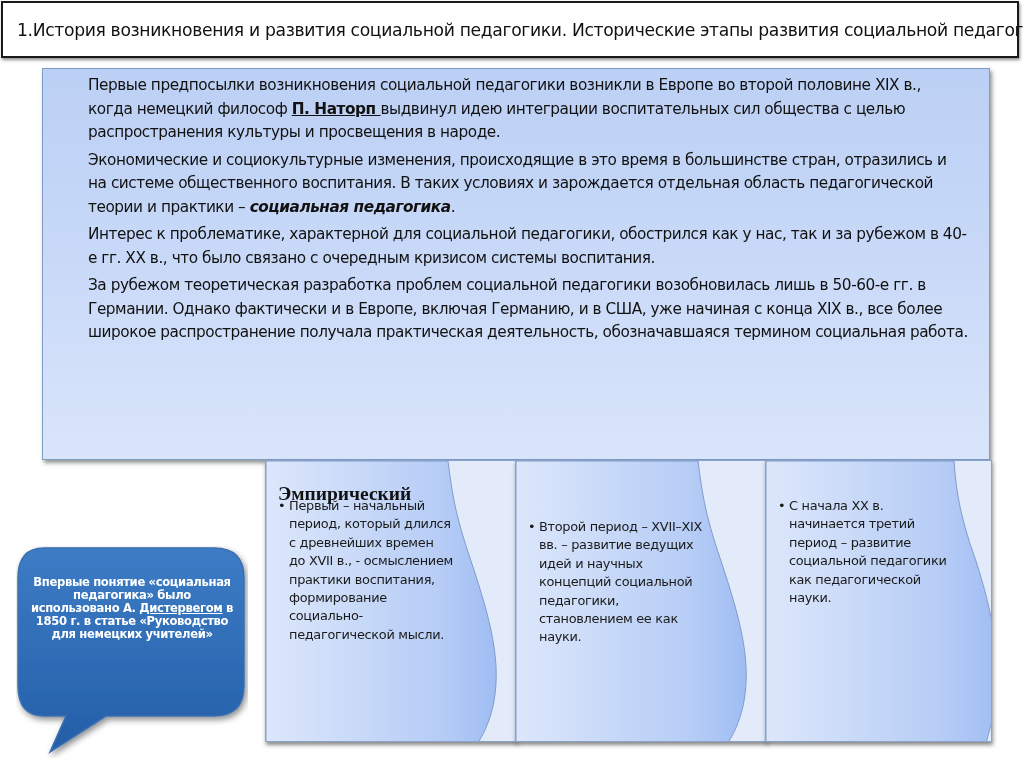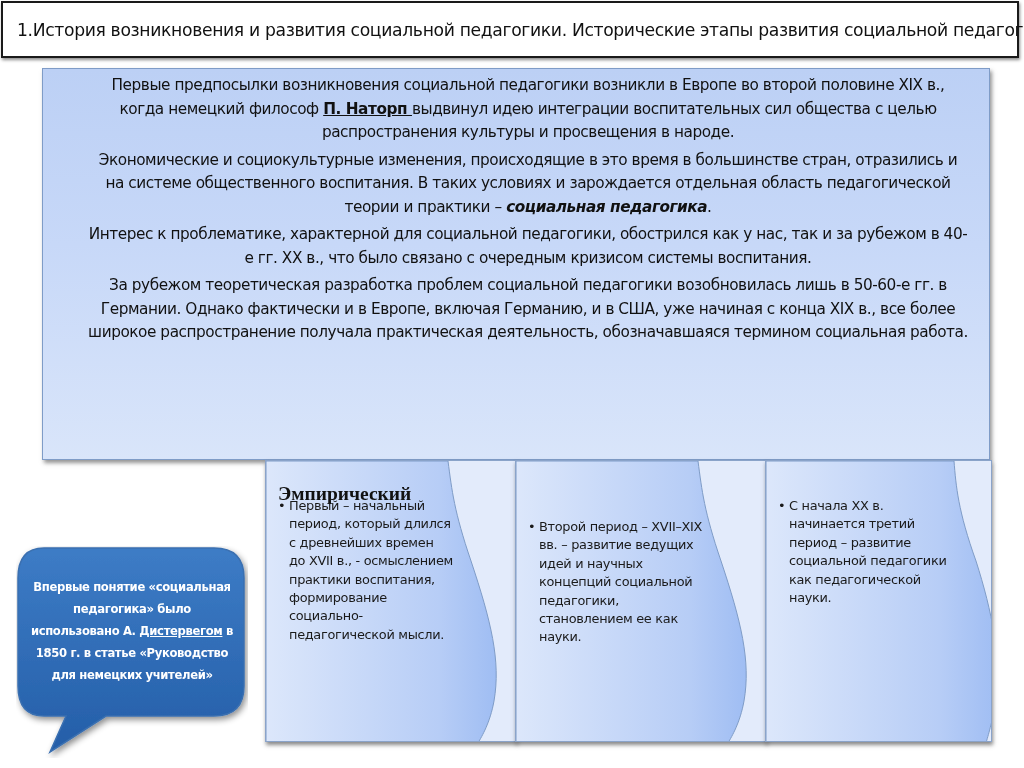--- a/index.html
+++ b/index.html
@@ -23,21 +23,21 @@
       box-sizing: border-box;
       border: 1px solid #7f9cc7;
       background: linear-gradient(180deg, #bcd0f5 0%, #c7d8f8 45%, #d9e5fa 100%);
       box-shadow: 2px 3px 4px rgba(60,60,60,0.55);
     }
     .main-text {
       position: absolute; left: 45px; top: 5px; width: 880px;
       font-family: "DejaVu Sans", sans-serif; font-size: 15.3px; line-height: 23.5px; color: #111;
       letter-spacing: -0.45px;
     }
-    .main-text p { margin: 0 0 4px 0; text-align: center; }
+    .main-text p { margin: 0 0 4px 0; }
     .main-text .u { font-weight: bold; text-decoration: underline; }
     .main-text i { font-style: italic; font-weight: bold; }
 
     .card {
       position: absolute; top: 460px; width: 252px; height: 282px;
       box-sizing: border-box;
       background: #e3ebfb;
       border: 1px solid #8aa3c9;
       box-shadow: 1px 3px 4px rgba(40,40,40,0.55);
       overflow: hidden;
@@ -55,21 +55,21 @@
     }
     .card .card-body .bullet { position: absolute; left: 0; top: 0; }
     .card .card-body .txt { display: block; padding-left: 11px; }
 
     .callout {
       position: absolute; left: 16px; top: 546px; width: 232px; height: 212px;
     }
     .callout svg { position: absolute; left: 0; top: 0; }
     .callout-text {
       position: absolute; left: 14px; top: 30px; width: 204px; text-align: center;
-      font-family: "DejaVu Sans", sans-serif; font-weight: bold; font-size: 11.6px; line-height: 22px;
+      font-family: "DejaVu Sans", sans-serif; font-weight: bold; font-size: 11.6px; line-height: 13px;
       color: #ffffff; letter-spacing: -0.35px;
     }
     .callout-text .u { text-decoration: underline; }
   </style>
 </head>
 <body>
 
 <div class="title-box">
   <span>1.История возникновения и развития социальной педагогики. Исторические этапы развития социальной педагогики</span>
 </div>

